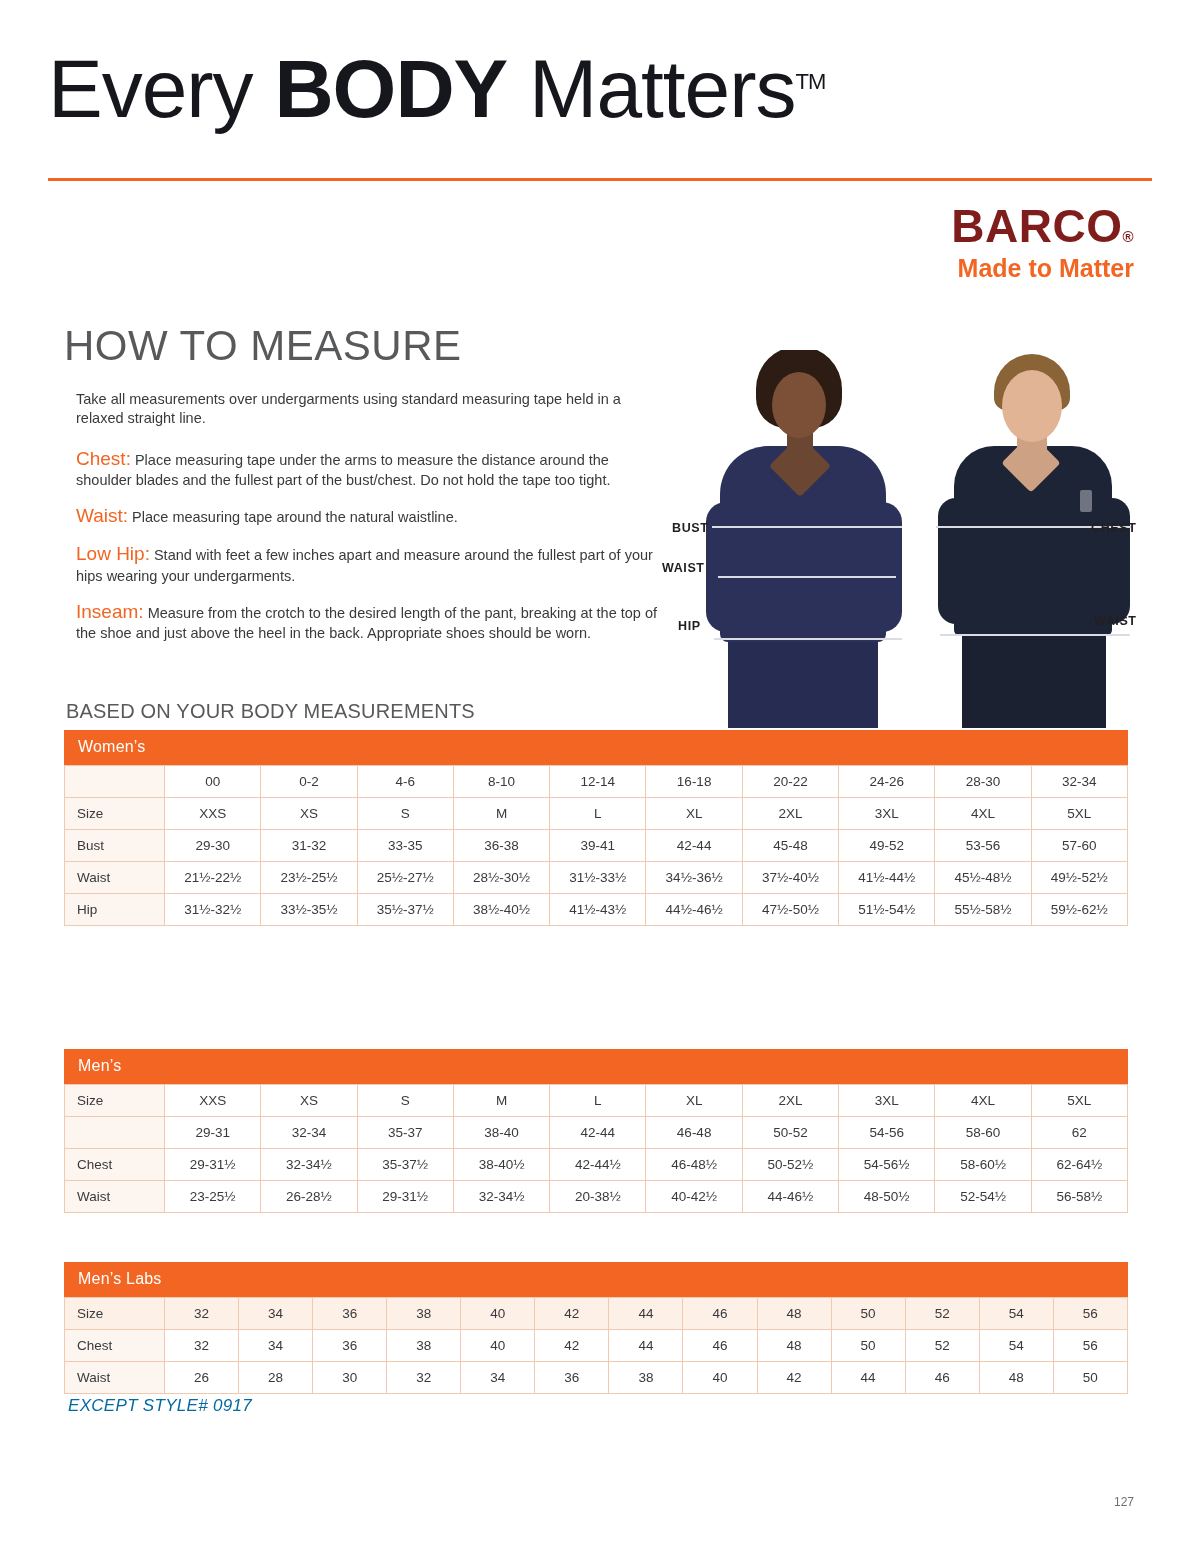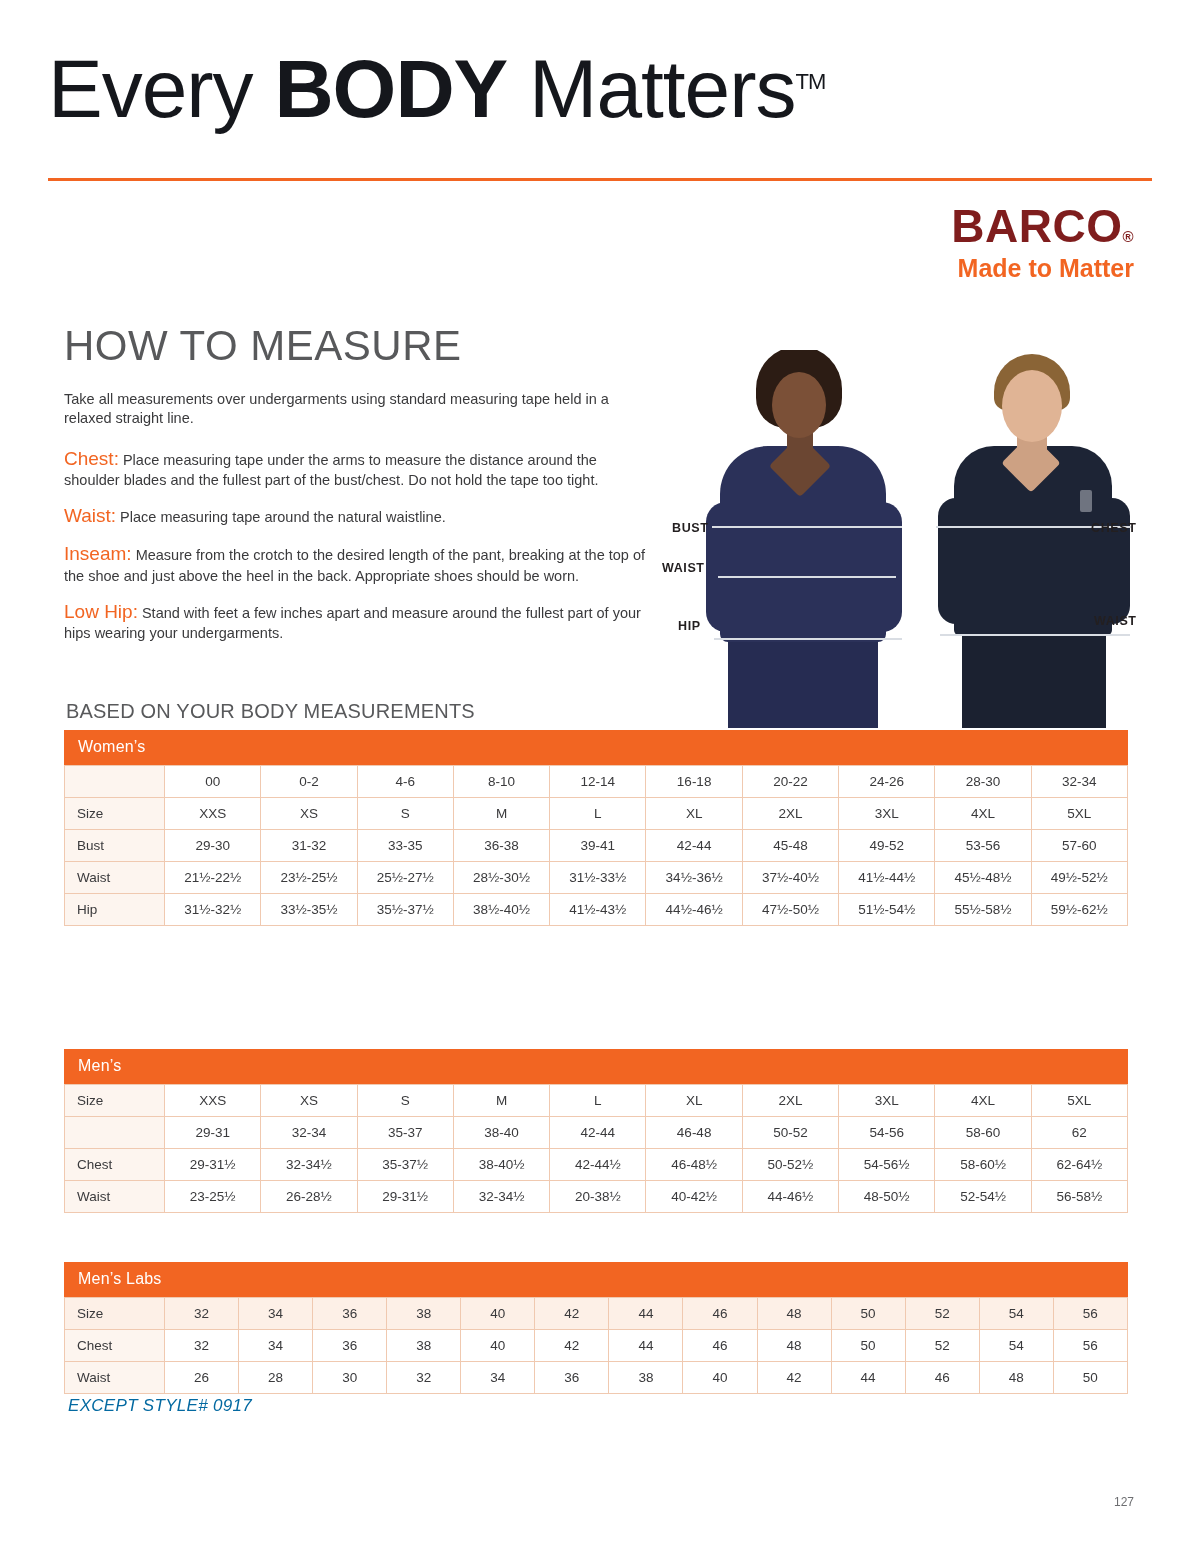--- a/index.html
+++ b/index.html
@@ -69,21 +69,21 @@
   .htm-title {
     position:absolute;
     left:64px; top:322px;
     font-size:42px;
     font-weight:400;
     color:#58595b;
     letter-spacing:0.5px;
   }
   .htm-body {
     position:absolute;
-    left:64px; top:390px;
+    left:76px; top:390px;
     width:590px;
     font-size:14.5px;
     line-height:1.33;
     color:#3a3a3c;
   }
   .htm-body p { margin:0 0 13px 0; }
   .htm-body .lead { margin-bottom:17px; }
   .htm-label {
     color:#f26522;
     font-size:19px;
@@ -298,22 +298,22 @@
   <div class="brand">
     <div class="brand-name"><span>BARCO</span><span class="reg">®</span></div>
     <div class="brand-tag">Made to Matter</div>
   </div>
 
   <div class="htm-title">HOW TO MEASURE</div>
   <div class="htm-body">
     <p class="lead">Take all measurements over undergarments using standard measuring tape held in a relaxed straight line.</p>
     <p><span class="htm-label">Chest:</span> <span>Place measuring tape under the arms to measure the distance around the shoulder blades and the fullest part of the bust/chest. Do not hold the tape too tight.</span></p>
     <p><span class="htm-label">Waist:</span> <span>Place measuring tape around the natural waistline.</span></p>
+    <p><span class="htm-label">Low Hip:</span> <span>Stand with feet a few inches apart and measure around the fullest part of your hips wearing your undergarments.</span></p>
     <p><span class="htm-label">Inseam:</span> <span>Measure from the crotch to the desired length of the pant, breaking at the top of the shoe and just above the heel in the back. Appropriate shoes should be worn.</span></p>
-    <p><span class="htm-label">Low Hip:</span> <span>Stand with feet a few inches apart and measure around the fullest part of your hips wearing your undergarments.</span></p>
   </div>
 
   <div class="photo">
     <div class="model">
       <div class="w-pants"></div>
       <div class="w-arm-l"></div>
       <div class="w-arm-r"></div>
       <div class="w-body"></div>
       <div class="w-neck"></div>
       <div class="w-vneck"></div>

